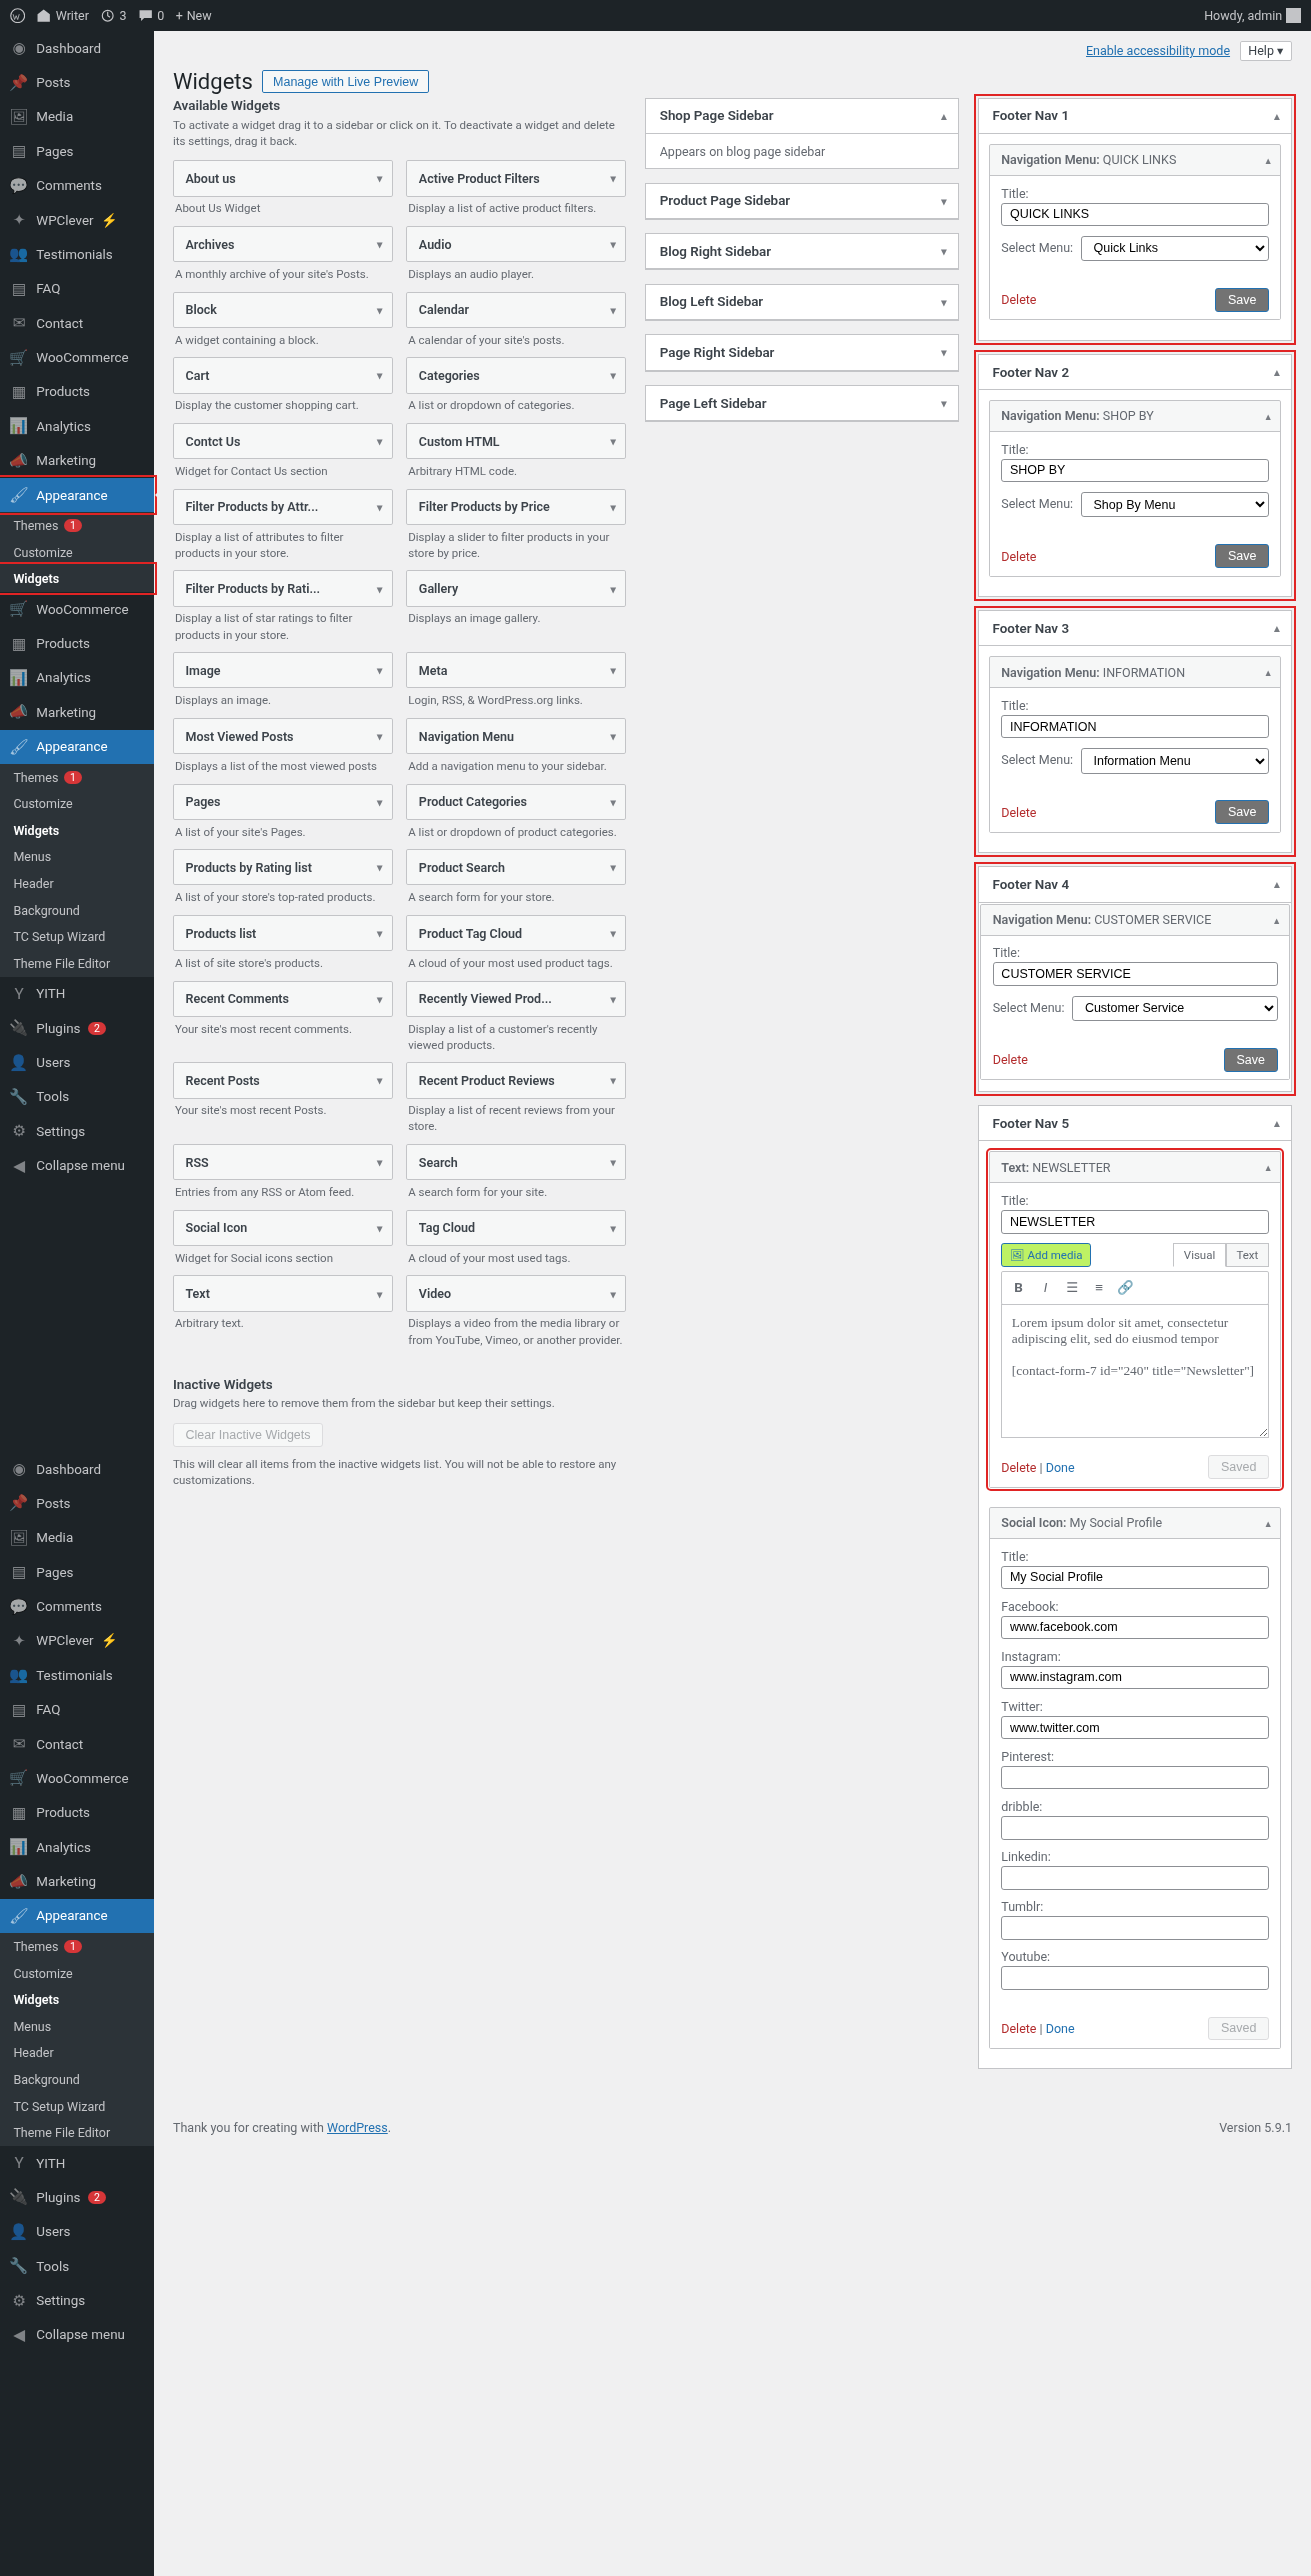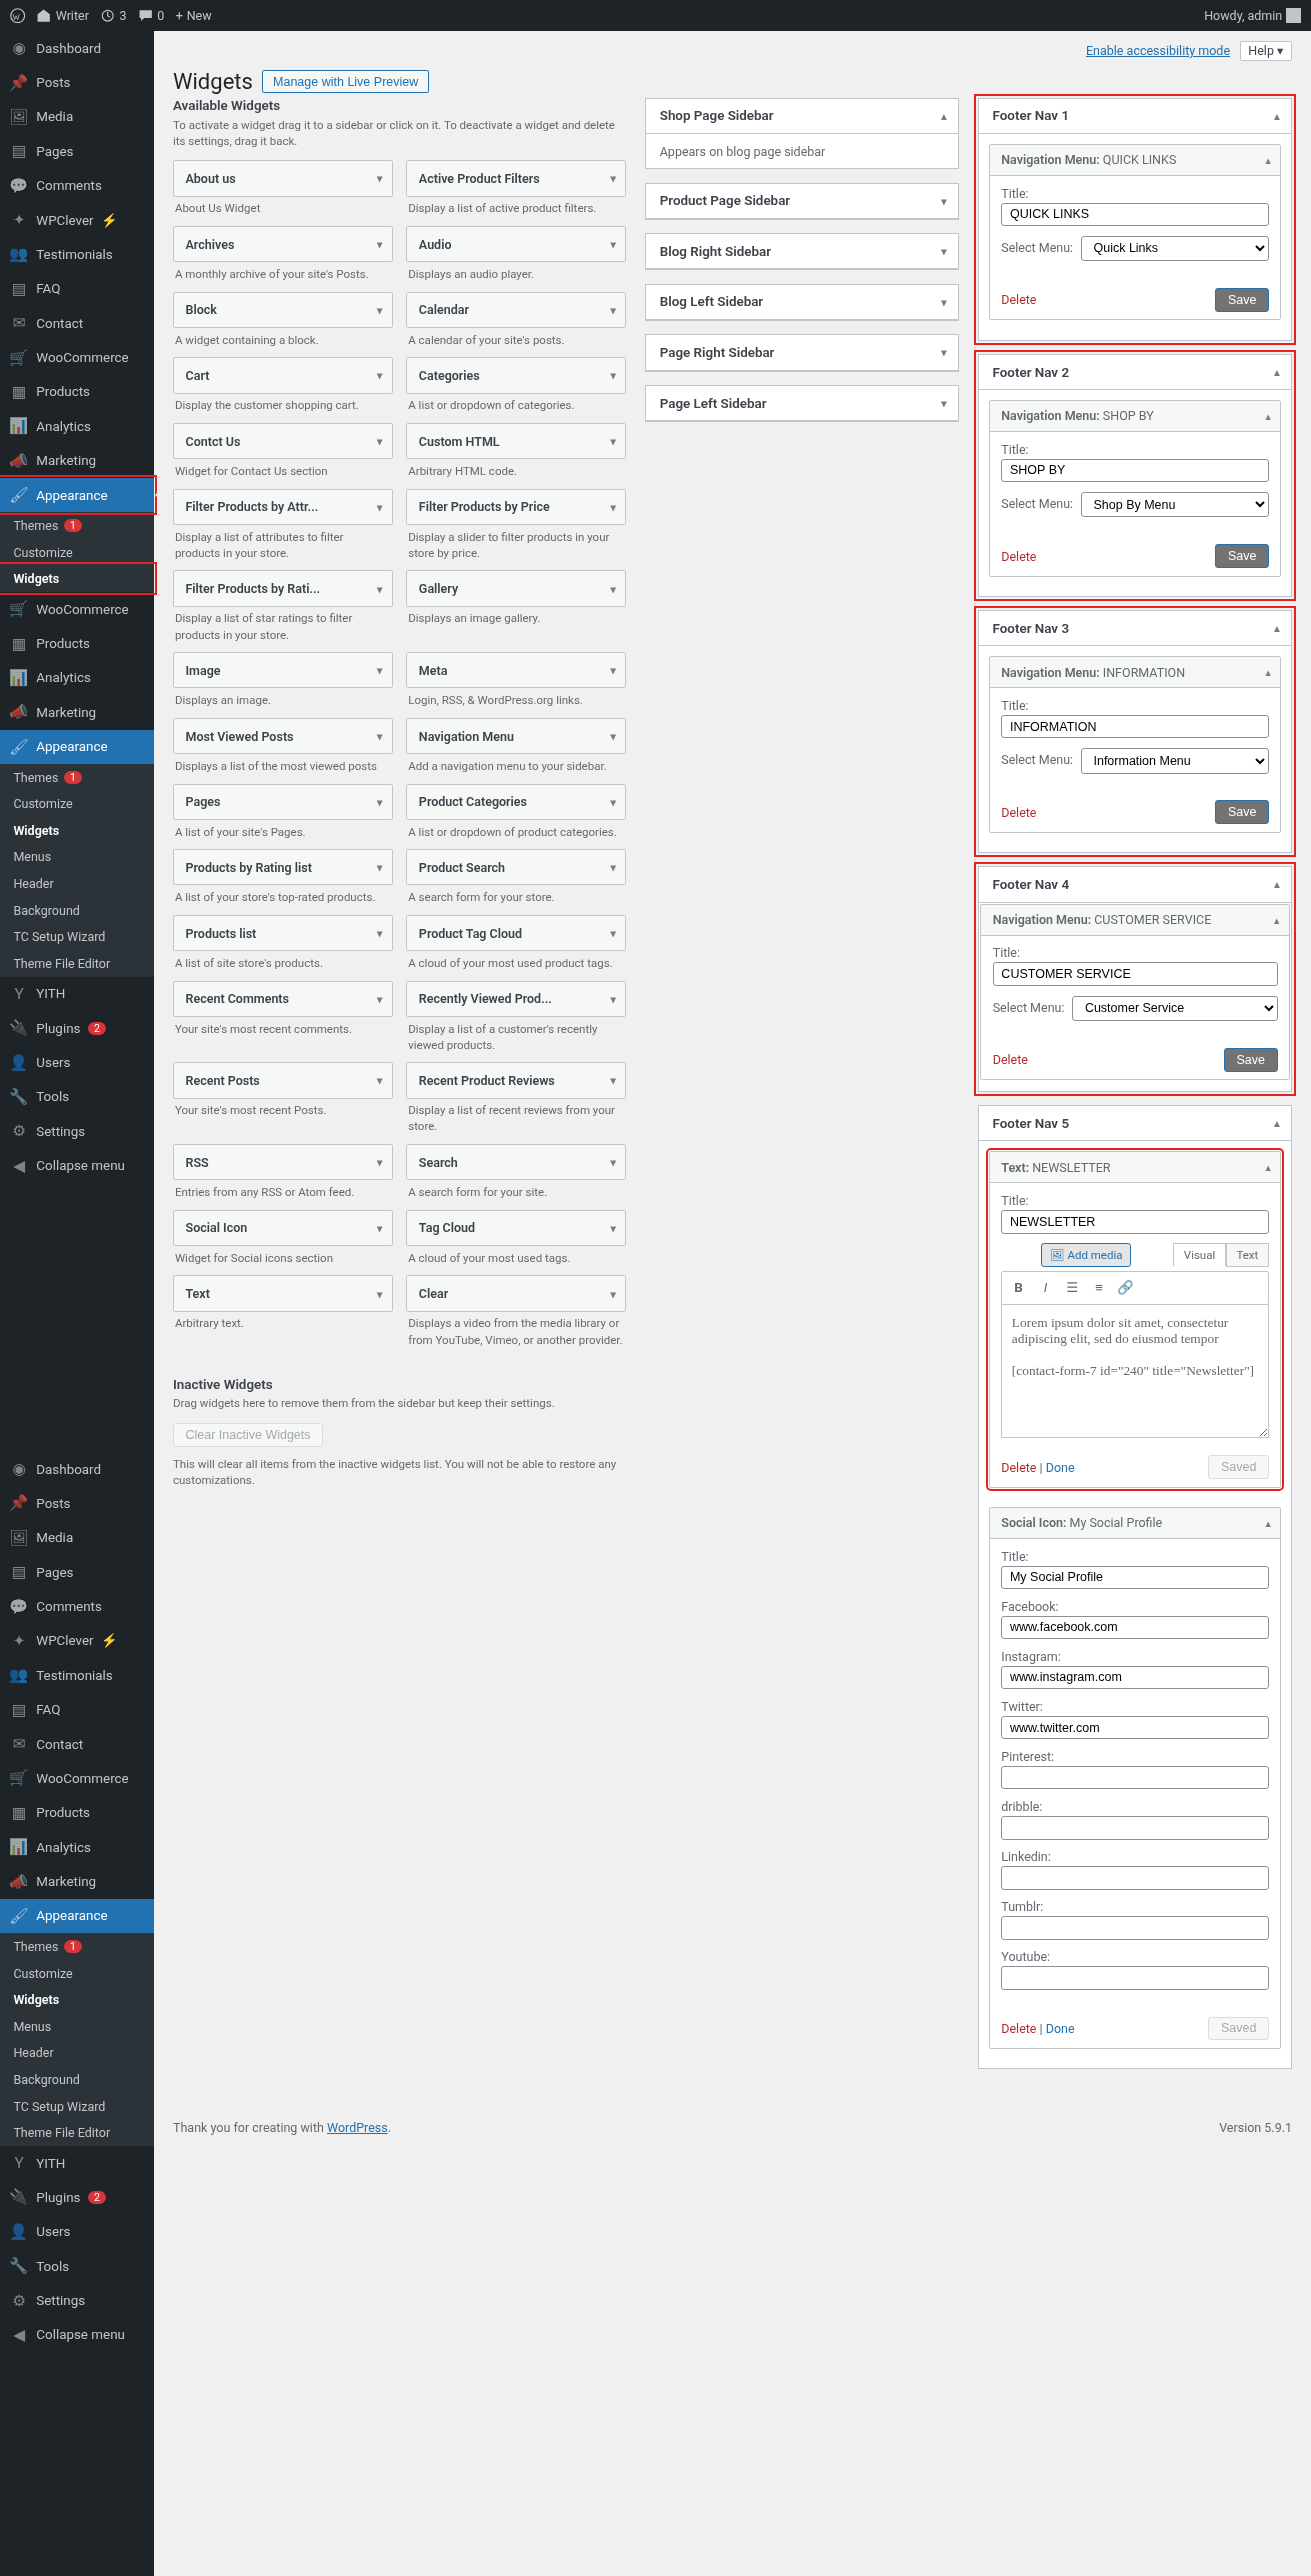--- a/index.html
+++ b/index.html
@@ -55,21 +55,21 @@
 .link-done { color: #2271b1; cursor: pointer; font-size: 12.5px; }
 .btn-primary { background: #737373; color: #fff; border: 1px solid #2271b1; padding: 3.8px 11.5px; border-radius: 2.9px; cursor: pointer; font-size: 12.5px; margin-left: 18px; }
 .btn-disabled { background: #f6f7f7; color: #a7aaad; border: 1px solid #dcdcde; padding: 3.8px 11.5px; border-radius: 2.9px; font-size: 12.5px; }
 .editor-toolbar { display: flex; justify-content: space-between; margin-bottom: 3.8px; align-items:flex-end;}
 .editor-tabs { display: flex; }
 .editor-tab { border: 1px solid #c3c4c7; padding: 3.8px 9.6px; font-size: 11.5px; background: #f6f7f7; cursor: pointer; }
 .editor-tab.active { background: #fff; border-bottom-color: #fff; }
 .editor-btns { border: 1px solid #c3c4c7; border-radius:1.9px; padding: 3.8px; display: flex; gap: 1.9px; background:#fff; margin-bottom:-1px;}
 .ed-btn { width: 25px; height: 25px; display: inline-flex; align-items: center; justify-content: center; cursor: pointer; font-size: 13.4px; }
 .editor-area { border: 1px solid #c3c4c7; min-height: 134px; padding: 9.6px; font-family: Georgia, serif; font-size: 13.4px; background:#fff; resize:vertical; overflow:auto;}
-.add-media { border: 1px solid #2271b1; color: #2271b1; padding: 3.8px 7.7px; border-radius: 2.9px; font-size: 11.5px; cursor: pointer; display:inline-flex; align-items:center; gap:3.8px; background:#e5e5e5;margin-left:40px;}
+.add-media { border: 1px solid #2271b1; color: #2271b1; padding: 3.8px 7.7px; border-radius: 2.9px; font-size: 11.5px; cursor: pointer; display:inline-flex; align-items:center; gap:3.8px; background:#bef264;}
 .inactive-section { margin-top: 29px; }
 .footer-note { margin-top: 38px; font-size: 12.5px; color: #646970; display:flex; justify-content:space-between;}
 .footer-note a { color: #2271b1; text-decoration:underline;}
 .red-box-sm { outline: 2.9px solid #e02424; outline-offset: 1px; }
 svg { width: 15.4px; height: 15.4px; fill: currentColor; }
 .avatar { width:15.4px; height:15.4px; background:#c3c4c7; display:inline-block;}
 </style>
 </head>
 <body>
 
@@ -466,21 +466,21 @@
             </div>
             <div class="widget-cell">
               <div class="widget-chip">Tag Cloud</div>
     <div class="widget-desc">A cloud of your most used tags.</div>
             </div>
             <div class="widget-cell">
               <div class="widget-chip">Text</div>
     <div class="widget-desc">Arbitrary text.</div>
             </div>
             <div class="widget-cell">
-              <div class="widget-chip">Clear</div>
+              <div class="widget-chip">Video</div>
     <div class="widget-desc">Displays a video from the media library or from YouTube, Vimeo, or another provider.</div>
             </div>
           </div>
 
       <div class="inactive-section">
         <div class="section-h">Inactive Widgets</div>
         <div class="section-desc">Drag widgets here to remove them from the sidebar but keep their settings.</div>
         <button class="btn-disabled">Clear Inactive Widgets</button>
         <div class="section-desc" style="margin-top:9.6px">This will clear all items from the inactive widgets list. You will not be able to restore any customizations.</div>
       </div>

